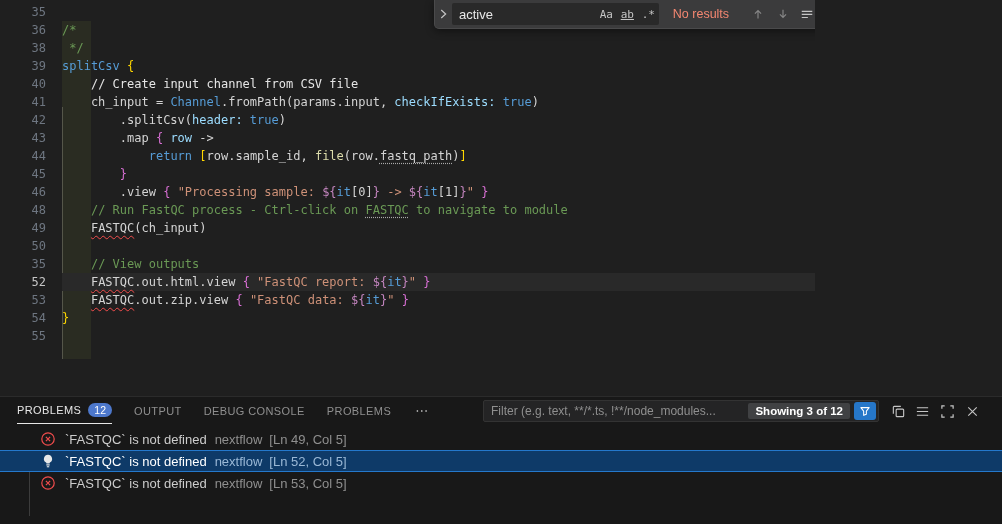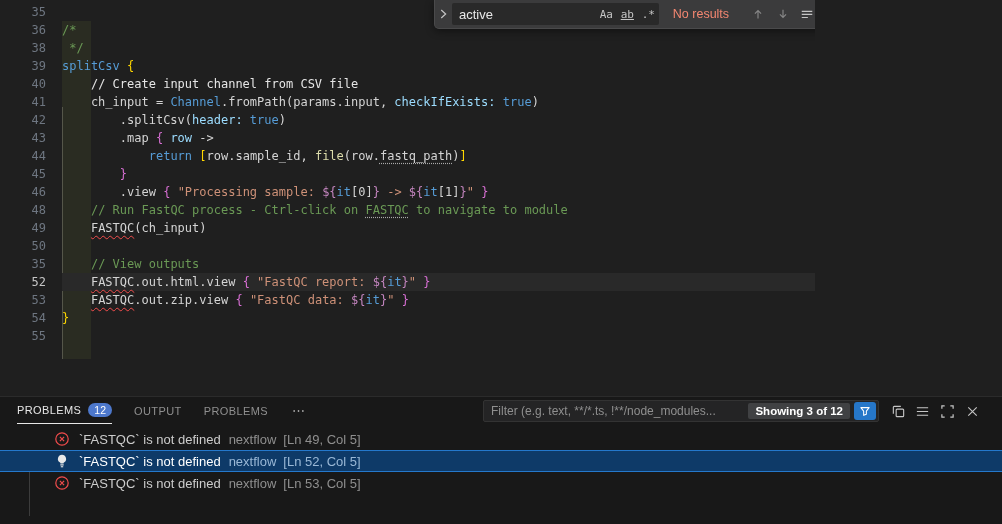--- a/index.html
+++ b/index.html
@@ -87,21 +87,21 @@
   .trow .msg { margin-left:9px; }
   .trow .src { color:#8f8f8f; margin-left:8px; }
   .trow .pos { color:#8f8f8f; margin-left:7px; }
   .trow.selected { background:#0e3a68; border-top:1px solid #2478cc;
                    border-bottom:1px solid #2478cc; height:22px; color:#ffffff; }
   .trow.selected .src, .trow.selected .pos { color:#9ab8d6; }
   #file-row { padding-left:12px; gap:6px; }
   #file-row .fname { margin-left:2px; }
   .gbadge { background:#454547; color:#ccc; font-size:10.5px; border-radius:9px;
             padding:1px 6px; margin-left:10px; }
-  .prow { padding-left:54px; }
+  .prow { padding-left:40px; }
   #tree-guide { position:absolute; left:29px; top:26px; width:1px; height:66px;
                 background:#3c3c3c; }
   svg { display:block; }
 </style>
 </head>
 <body>
 
 <div id="editor">
   <div id="scope-band"></div>
   <div id="bracket-guide"></div>
@@ -229,20 +229,23 @@
 <div id="panel">
   <div id="panel-tabs">
     <div class="ptab active">
       <span>PROBLEMS</span>
       <span class="pbadge">12</span>
     </div>
     <div class="ptab">
         <span>OUTPUT</span>
       </div>
     <div class="ptab">
+        <span>DEBUG CONSOLE</span>
+      </div>
+    <div class="ptab">
         <span>PROBLEMS</span>
       </div>
     <div class="more">⋯</div>
 
     <div id="filter-wrap">
       <span class="ph">Filter (e.g. text, **/*.ts, !**/node_modules...</span>
       <span id="showing">Showing 3 of 12</span>
       <span id="funnel">
         <svg width="12" height="12" viewBox="0 0 16 16">
             <path d="M2.5 3.5h11L9.8 8.2v4l-3.6 1.6V8.2Z" fill="none" stroke="#fff" stroke-width="1.4" stroke-linejoin="round"></path>

